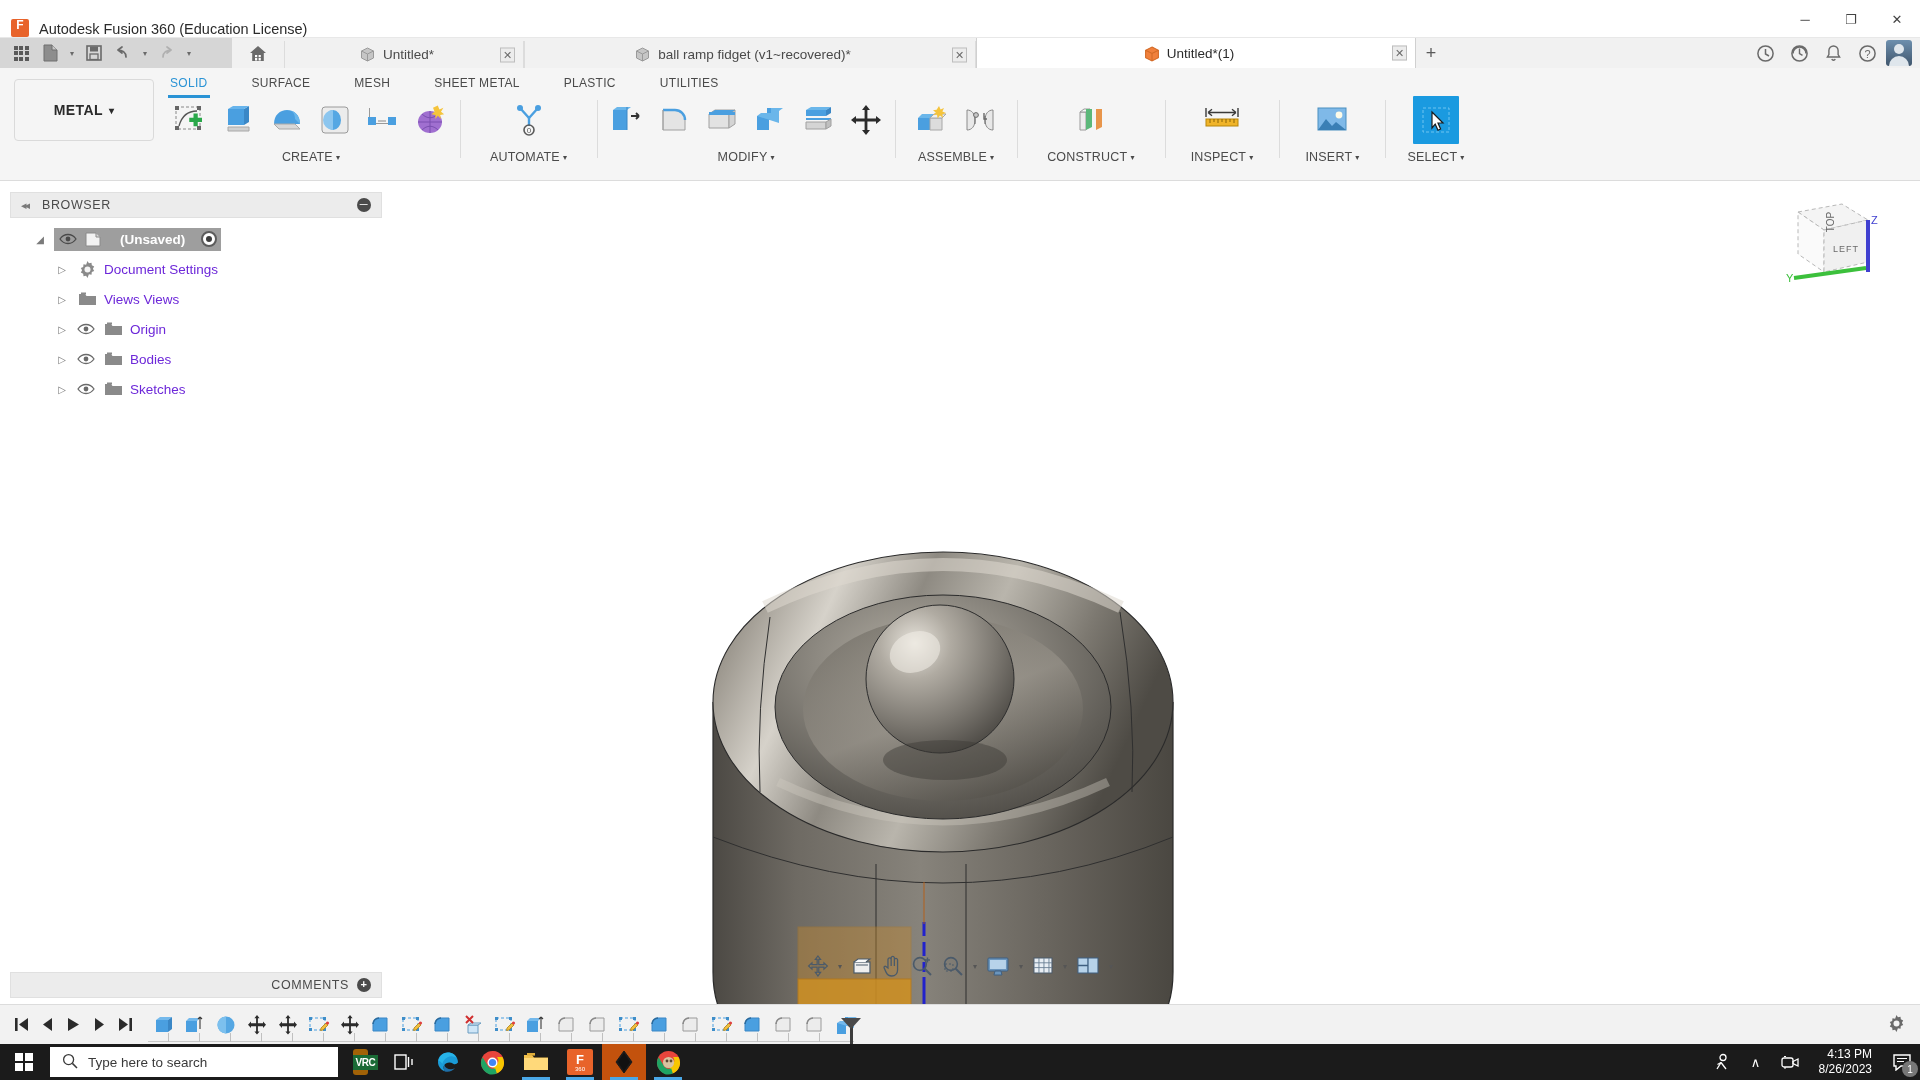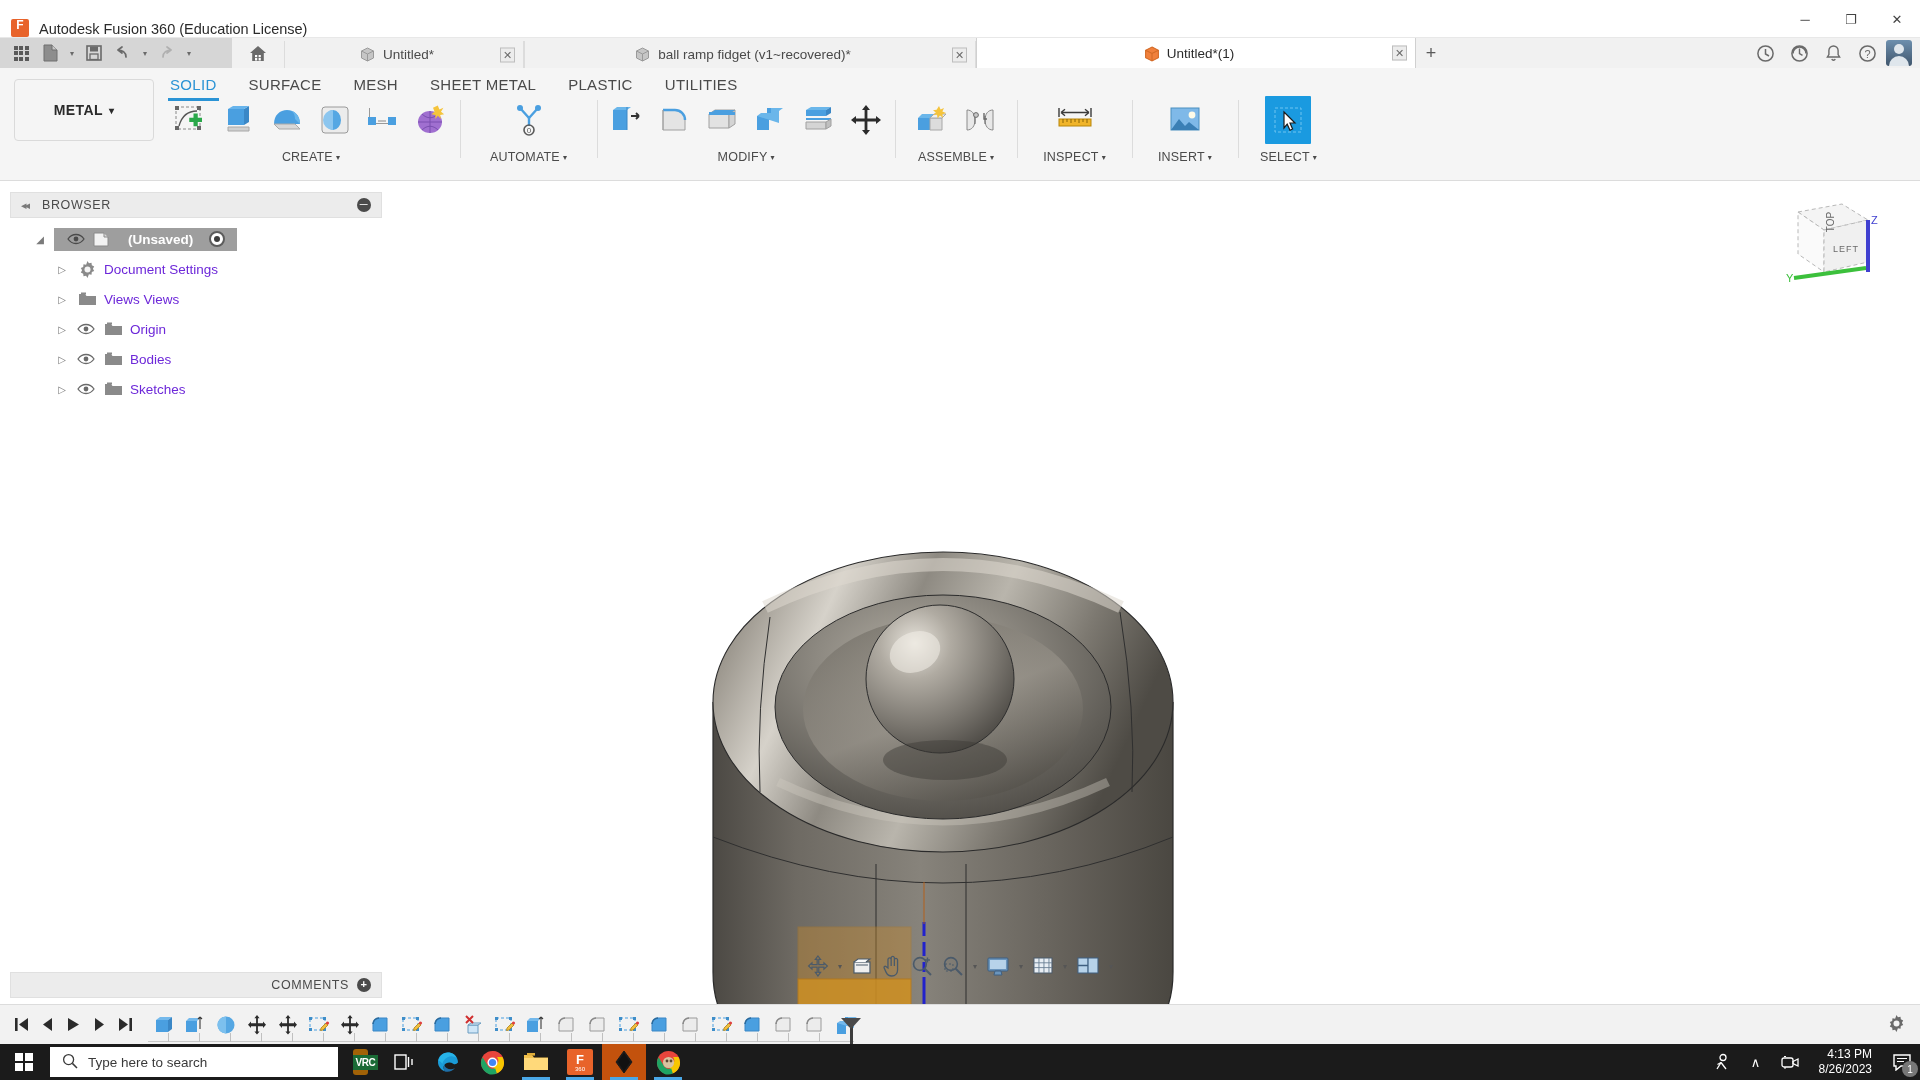--- a/index.html
+++ b/index.html
@@ -103,22 +103,22 @@
     border-bottom: 1px solid #dcdcdc;
   }
   #design-box {
     width: 140px; margin: 11px 0 0 14px; height: 62px; border: 1px solid #dadada;
     border-radius: 4px; background: #f5f5f5; display: flex; align-items: center;
     justify-content: center; gap: 6px; font-size: 14px; font-weight: bold;
     color: #2b2b2b; flex: none; letter-spacing: .4px;
   }
   #ribbon-right { flex: 1; position: relative; }
   #ribbon-tabs {
-    position: absolute; left: 0; top: 5px; display: flex; gap: 0;
-    font-size: 15px; color: #4a4a4a;
+    position: absolute; left: 0; top: 5px; display: flex; gap: 12px;
+    font-size: 12px; color: #4a4a4a;
   }
   .rtab { padding: 3px 16px 5px; letter-spacing: .3px; position: relative; }
   .rtab.active { color: #2a93d5; }
   .rtab.active::after {
     content: ""; position: absolute; left: 14px; right: 14px; bottom: -3px;
     height: 3px; background: #2a93d5;
   }
   #panels { position: absolute; left: 8px; top: 28px; display: flex; }
   .panel { display: flex; flex-direction: column; align-items: center;
     padding: 0 6px; position: relative; }
@@ -164,21 +164,21 @@
     width: 16px; text-align: center; color: #7b7b7b; font-size: 10px; flex: none;
   }
   .trow .eye {
     width: 20px; display: flex; align-items: center; justify-content: center; flex: none;
   }
   .trow .ficon { width: 22px; display: flex; align-items: center; justify-content: center; flex: none; }
   .trow .lbl { color: #6d28d9; }
   .trow.root .lbl {
     background: #9e9e9e; color: #fff; padding: 2px 12px; font-weight: bold;
   }
-  .trow.root .chip { background: #9e9e9e; display: flex; align-items: center; padding: 2px 12px; gap: 4px; }
+  .trow.root .chip { background: #9e9e9e; display: flex; align-items: center; padding: 2px 4px; gap: 4px; }
   .radio {
     width: 16px; height: 16px; border-radius: 50%; border: 2px solid #5c5c5c;
     background: #fff; position: relative; flex: none;
   }
   .radio::after {
     content: ""; position: absolute; left: 3px; top: 3px; width: 6px; height: 6px;
     border-radius: 50%; background: #3c3c3c;
   }
 
   
@@ -562,20 +562,35 @@
                 <circle cx="13" cy="11" r="2.4" fill="#c8c8c8" stroke="#6a6a6a"></circle>
                 <path d="M21 9v6h3" fill="none" stroke="#6a6a6a" stroke-width="1.4"></path>
               </svg>
           </div>
         </div>
         <div class="panel-label">
           <span>ASSEMBLE</span><span class="car">▾</span>
         </div>
       </div>
 
+      <div class="panel" style="padding:0 30px">
+        <div class="panel-icons">
+          <div class="tool">
+            <svg width="34" height="32" viewBox="0 0 34 32">
+                <path d="M6 8h6v18H6z" fill="#ededed" stroke="#9a9a9a"></path>
+                <path d="M6 8l4-3h6l-4 3z" fill="#f8f8f8" stroke="#9a9a9a"></path>
+                <path d="M12 5h6v18l-6 3z" fill="#5cb87a"></path>
+                <path d="M22 5h6v18l-6 3z" fill="#e8954a"></path>
+              </svg>
+          </div>
+        </div>
+        <div class="panel-label">
+          <span>CONSTRUCT</span><span class="car">▾</span>
+        </div>
+      </div>
 
       <div class="panel" style="padding:0 26px">
         <div class="panel-icons">
           <div class="tool">
             <svg width="40" height="30" viewBox="0 0 40 30">
                 <path d="M4 3v9M36 3v9M6 7.5h28m0 0l-4-3.2m4 3.2l-4 3.2M6 7.5l4-3.2M6 7.5l4 3.2" fill="none" stroke="#3a3a3a" stroke-width="1.4"></path>
                 <rect x="4" y="14" width="32" height="7" fill="#f0b429" stroke="#b8860b"></rect>
                 <path d="M8 14v4M12 14v3M16 14v4M20 14v3M24 14v4M28 14v3M32 14v4" stroke="#8a6508" stroke-width="1"></path>
               </svg>
           </div>

